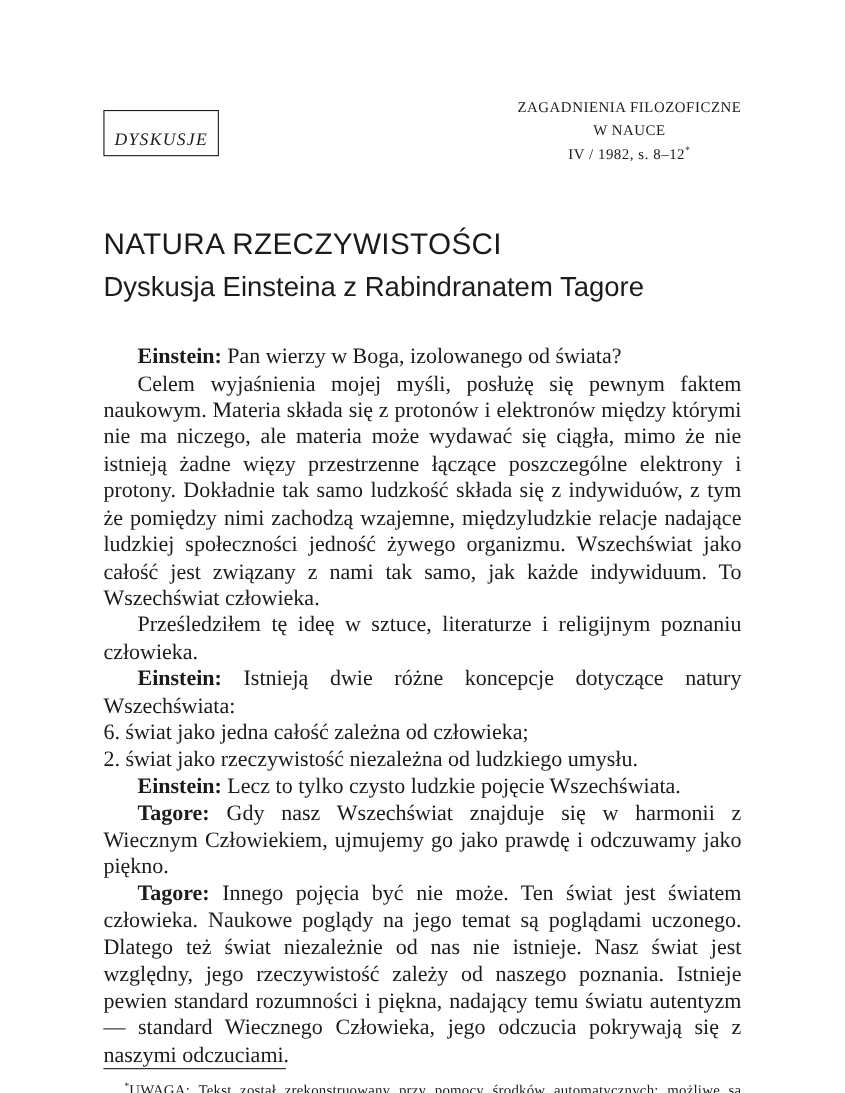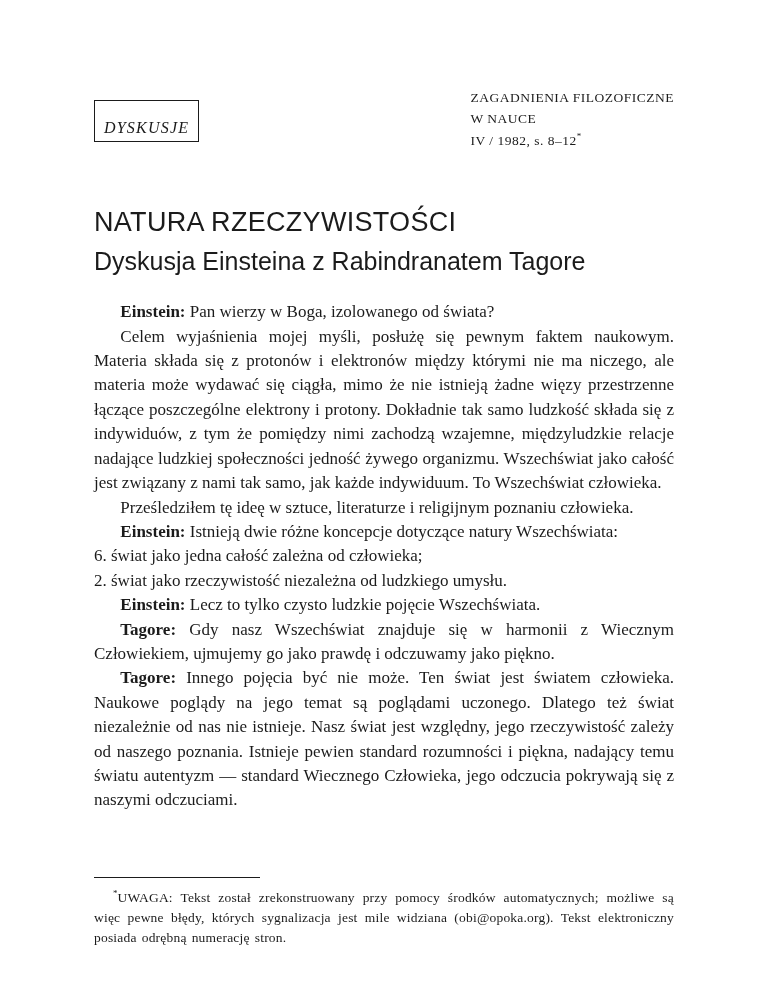--- a/index.html
+++ b/index.html
@@ -26,21 +26,21 @@
   }
   .badge {
     margin-top: 12px;
     border: 1.5px solid #1b1b1b;
     padding: 18px 9px 4px 9px;
     font-style: italic;
     font-size: 16px;
     letter-spacing: 1.2px;
   }
   .journal {
-    text-align: left;
+    text-align: center;
     font-size: 13.5px;
     line-height: 1.55;
     letter-spacing: 0.5px;
   }
   .journal sup { font-size: 9px; }
   
   .title-block { margin-top: 56px; }
   .article-title {
     font-family: "Liberation Sans", "DejaVu Sans", sans-serif;
     font-weight: 400;
@@ -48,22 +48,22 @@
     letter-spacing: 0.3px;
   }
   .article-subtitle {
     font-family: "Liberation Sans", "DejaVu Sans", sans-serif;
     font-weight: 500;
     font-size: 25px;
     margin-top: 9px;
   }
   
   .body-text {
-    margin-top: 24px;
-    font-size: 17px;
+    margin-top: 36px;
+    font-size: 20px;
     line-height: 24.4px;
     text-align: justify;
     hyphens: auto;
   }
   .body-text p { text-indent: 1.55em; }
   .body-text p.no-indent { text-indent: 0; }
   .speaker { font-weight: bold; }
   
   .footnote-area { margin-top: auto; }
   .footnote-rule {

